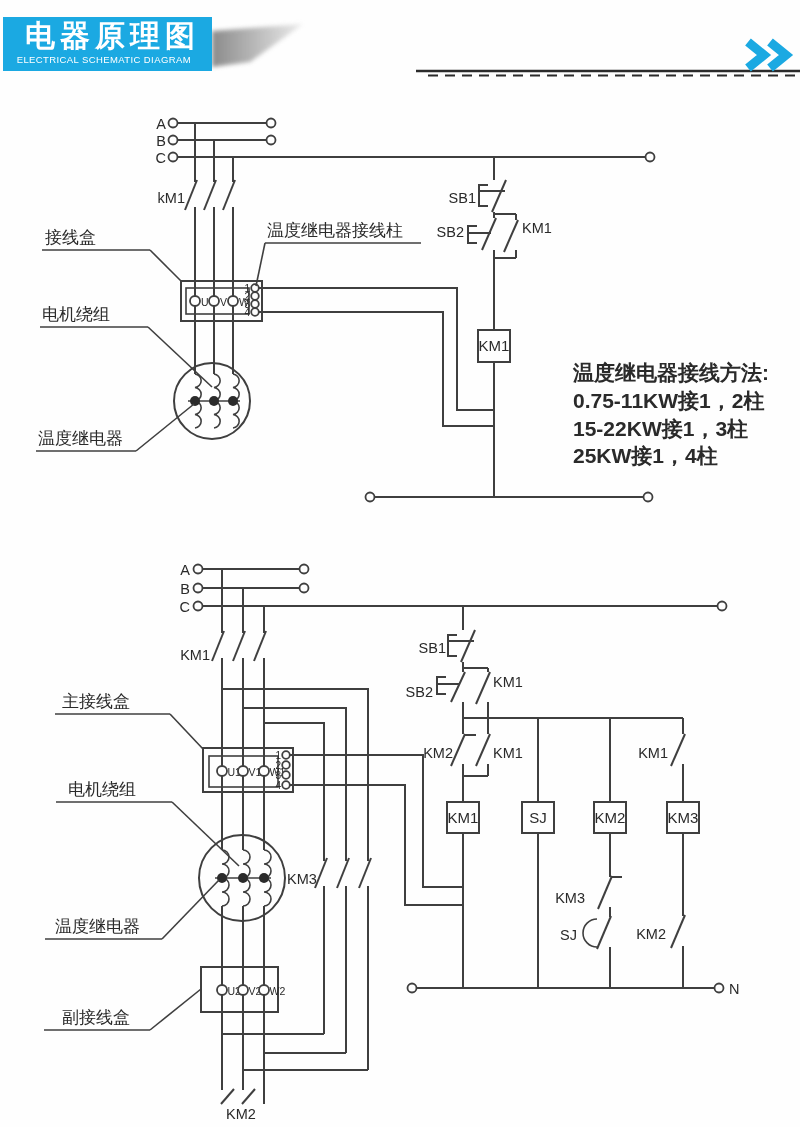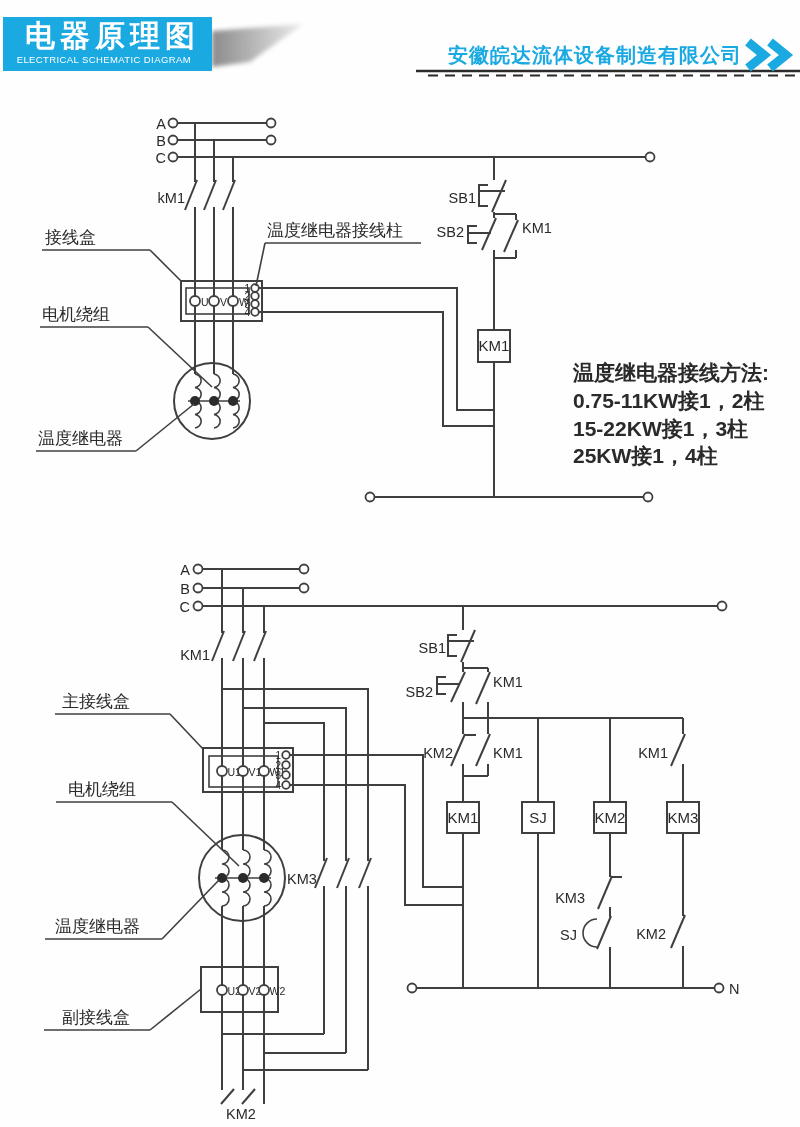--- a/index.html
+++ b/index.html
@@ -27,21 +27,20 @@
 </style>
 </head>
 <body>
 
 <div class="page">
 
   <div class="brand">
     <div class="cn">电器原理图</div>
     <div class="en">ELECTRICAL SCHEMATIC DIAGRAM</div>
   </div>
-  <div class="company">安徽皖达流体设备制造有限公司</div>
 
   <svg width="800" height="1127" viewBox="0 0 800 1127">
     <defs>
       <linearGradient id="sw" x1="0" y1="0" x2="1" y2="0">
         <stop offset="0" stop-color="#6f6f6f"></stop>
           <stop offset="1" stop-color="#e8e8e8"></stop>
       </linearGradient>
       <filter id="blur1">
           <feGaussianBlur stdDeviation="2.2"></feGaussianBlur>
         </filter>

